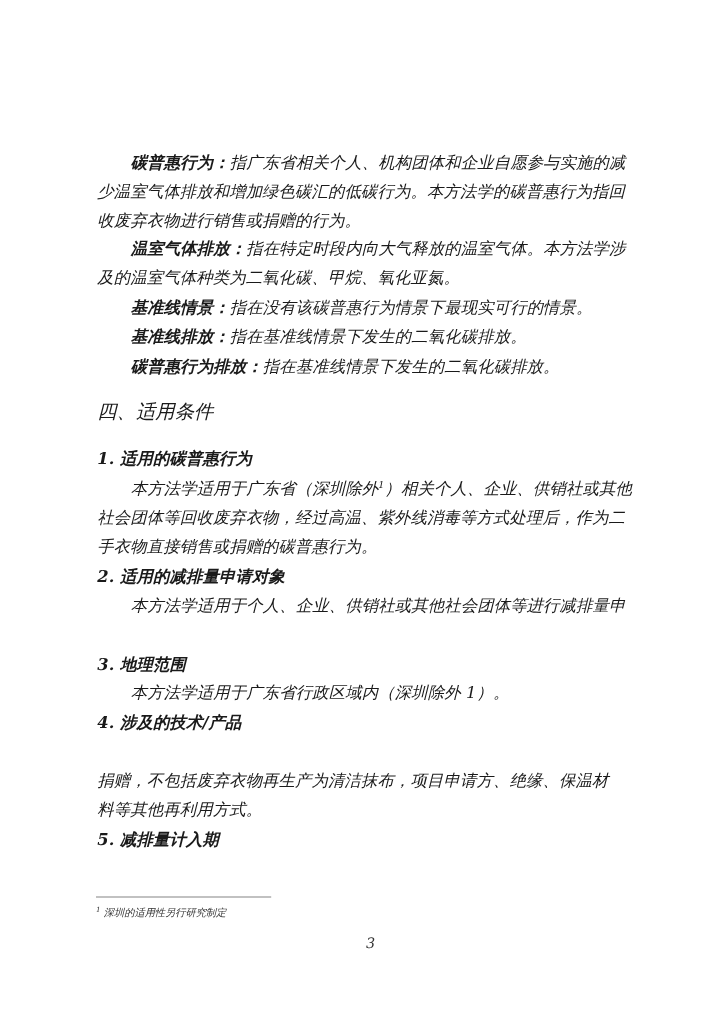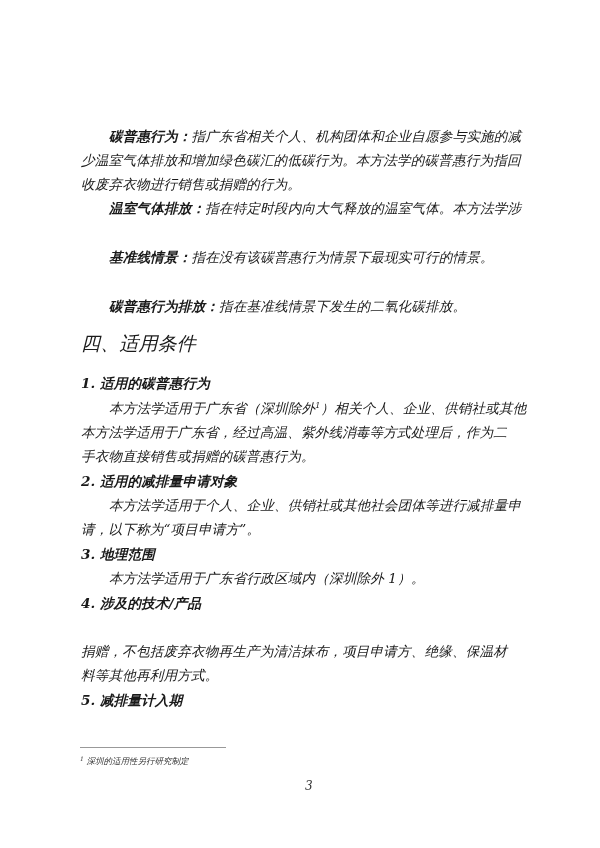--- a/index.html
+++ b/index.html
@@ -3,56 +3,57 @@
 <meta charset="utf-8">
 <style>
   html, body { margin: 0; padding: 0; background: #ffffff; }
   body { width: 600px; height: 848px; position: relative; overflow: hidden;
          font-family: "DejaVu Serif", "Liberation Serif", serif; color: #1a1a1a; }
   .page { position: absolute; left: 0; top: 17px; width: 600px; height: 848px; font-style: italic; }
   .line { position: absolute; left: 81px; width: 446px; font-size: 13.6px; line-height: 18px;
           white-space: nowrap; letter-spacing: 0.15px; }
   .indent { left: 109px; width: 418px; }
   .term { font-weight: bold; }
-  .sec { font-family: "DejaVu Sans", "Liberation Sans", sans-serif; font-size: 19px; }
+  .sec { font-family: "DejaVu Sans", "Liberation Sans", sans-serif; font-size: 16px; }
   .h { font-weight: bold; }
   .h .num { display: inline-block; width: 19px; }
   sup { font-size: 8px; vertical-align: 5px; line-height: 0; }
   .fn-rule { position: absolute; left: 80px; top: 730px; width: 146px; height: 0;
              border-top: 1px solid #999; }
   .fn { position: absolute; left: 80px; top: 738px; font-size: 8.5px; line-height: 12px; color: #333; }
   .fn sup { font-size: 6px; vertical-align: 3px; }
   .pn { position: absolute; left: 305px; top: 762px; font-size: 12px; color: #333; }
 </style>
 </head>
 <body>
 
 <div class="page">
 
   <div class="line indent" style="top:110px"><span class="term">碳普惠行为：</span><span>指广东省相关个人、机构团体和企业自愿参与实施的减</span></div>
   <div class="line" style="top:134px">少温室气体排放和增加绿色碳汇的低碳行为。本方法学的碳普惠行为指回</div>
   <div class="line" style="top:158px">收废弃衣物进行销售或捐赠的行为。</div>
 
   <div class="line indent" style="top:182px"><span class="term">温室气体排放：</span><span>指在特定时段内向大气释放的温室气体。本方法学涉</span></div>
+  <div class="line" style="top:206px">及的温室气体种类为二氧化碳、甲烷、氧化亚氮。</div>
 
   <div class="line indent" style="top:231px"><span class="term">基准线情景：</span><span>指在没有该碳普惠行为情景下最现实可行的情景。</span></div>
 
+  <div class="line indent" style="top:255px"><span class="term">基准线排放：</span><span>指在基准线情景下发生的二氧化碳排放。</span></div>
 
   <div class="line indent" style="top:280px"><span class="term">碳普惠行为排放：</span><span>指在基准线情景下发生的二氧化碳排放。</span></div>
 
   <div class="line sec" style="top:317px">四、适用条件</div>
 
   <div class="line h" style="top:357px"><span class="num">1.</span><span>适用的碳普惠行为</span></div>
   <div class="line indent" style="top:382px"><span>本方法学适用于广东省（深圳除外</span><sup>1</sup><span>）相关个人、企业、供销社或其他</span></div>
-  <div class="line" style="top:406px">本方法学适用于广东省，经过高温、紫外线消毒等方式处理后，作为二</div>
+  <div class="line" style="top:406px">社会团体等回收废弃衣物，经过高温、紫外线消毒等方式处理后，作为二</div>
   <div class="line" style="top:430px">手衣物直接销售或捐赠的碳普惠行为。</div>
 
   <div class="line h" style="top:455px"><span class="num">2.</span><span>适用的减排量申请对象</span></div>
   <div class="line indent" style="top:479px">本方法学适用于个人、企业、供销社或其他社会团体等进行减排量申</div>
-  <div class="line" style="top:503px">请，以下称为“项目申请方”。</div>
 
   <div class="line h" style="top:528px"><span class="num">3.</span><span>地理范围</span></div>
   <div class="line indent" style="top:552px">本方法学适用于广东省行政区域内（深圳除外 1）。</div>
 
   <div class="line h" style="top:577px"><span class="num">4.</span><span>涉及的技术/产品</span></div>
   <div class="line" style="top:625px">捐赠，不包括废弃衣物再生产为清洁抹布，项目申请方、绝缘、保温材</div>
   <div class="line" style="top:649px">料等其他再利用方式。</div>
 
   <div class="line h" style="top:674px"><span class="num">5.</span><span>减排量计入期</span></div>
 

